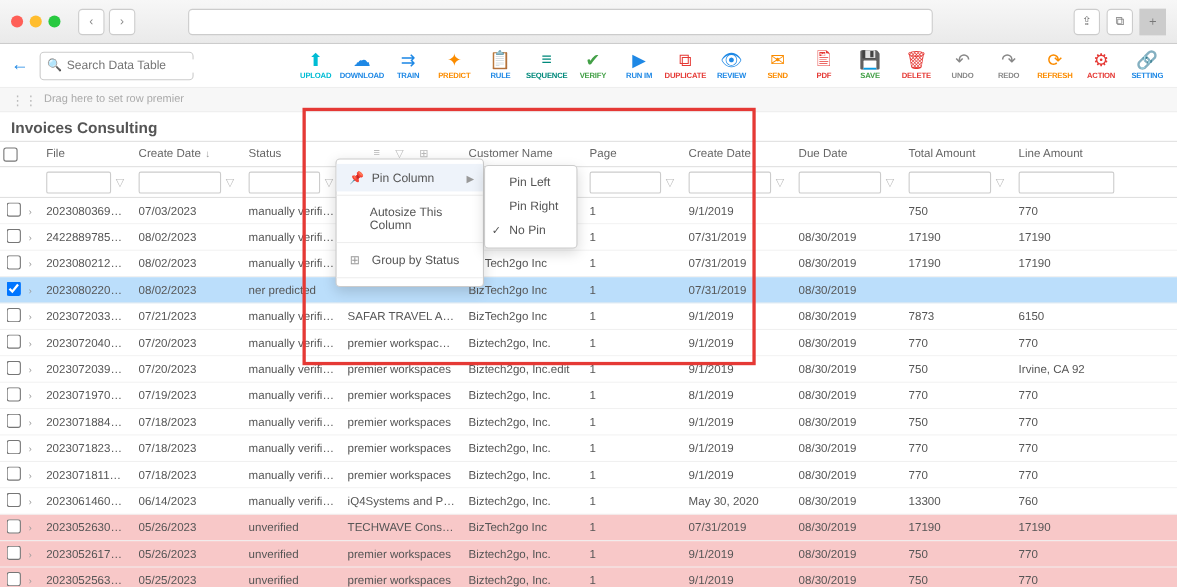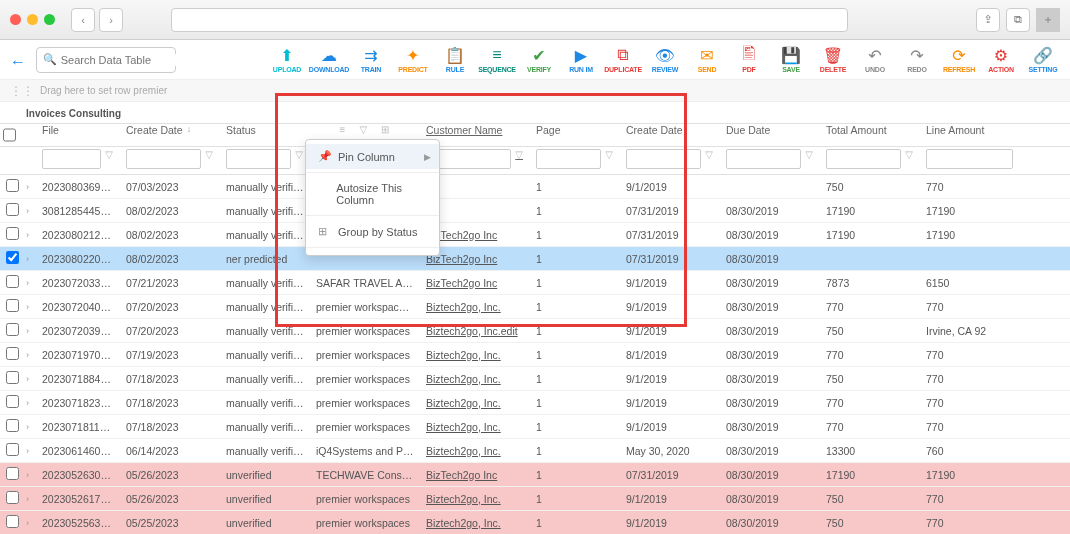--- a/index.html
+++ b/index.html
@@ -29,32 +29,32 @@
 .spacer { flex: 1; }
 .toolbar { display:flex; gap: 8px; align-items:flex-start; }
 .tool { display:flex; flex-direction:column; align-items:center; gap:2px; cursor:pointer; width: 34px;}
 .tool .ticon { width:18px; height:18px; display:flex; align-items:center; justify-content:center; font-size:16px;}
 .tool .tlabel { font-size: 7px; font-weight:600; letter-spacing: -0.2px; text-align:center; white-space:nowrap;}
 .c-cyan{color:#00bcd4}.c-blue{color:#1e88e5}.c-teal{color:#00897b}.c-orange{color:#fb8c00}.c-green{color:#43a047}.c-red{color:#e53935}.c-grey{color:#888}
 
 .row-group-area { height: 22px; background: #f7f7f7; border-bottom: 1px solid #eee; display:flex; align-items:center; padding: 0 10px; gap:6px; color:#aaa; font-size:10px;}
 .row-group-area .drag-ic { color:#bbb; font-size:12px;}
 
-.section-title { padding: 6px 26px 4px; font-size: 10px; font-weight:600; color:#555;}
+.section-title { padding: 6px 10px 4px; font-size: 14px; font-weight:600; color:#555;}
 
 .grid { position: relative; }
 .grid-header { display:flex; height: 24px; border-top: 1px solid #e0e0e0; border-bottom: 1px solid #e0e0e0; background:#fff; align-items:center;}
 .grid-filter { display:flex; height: 28px; border-bottom: 1px solid #e0e0e0; align-items:center; padding: 2px 0;}
-.hcell, .fcell { display:flex; padding: 0 6px; color:#666; font-size:10.5px; font-weight:500; position:relative; height: 100%; border-right: 1px solid transparent;}
+.hcell, .fcell { display:flex; align-items:center; padding: 0 6px; color:#666; font-size:10.5px; font-weight:500; position:relative; height: 100%; border-right: 1px solid transparent;}
 .hcell .sort { margin-left:4px; color:#999; font-size:9px;}
 .fcell .finput { border: 1px solid #ccc; border-radius: 2px; height: 20px; flex:1; min-width:0; padding:0 4px; font-size:10px; }
 .fcell .fic { color:#bbb; margin-left:4px; font-size:10px; cursor:pointer;}
 .col-check { width: 20px; flex: 0 0 20px; justify-content:center; padding:0;}
 .col-expand { width: 16px; flex: 0 0 16px; justify-content:center; padding:0; color:#999;}
-.cw-file { width: 84px;} .cw-cdate { width: 100px;} .cw-status { width: 90px;} .cw-vendor { width: 110px;} .cw-customer { width: 110px; text-decoration: underline;} .cw-page { width: 90px;} .cw-cdate2 { width: 100px;} .cw-due { width: 100px;} .cw-total { width: 100px;} .cw-line { width: 100px;}
+.cw-file { width: 84px;} .cw-cdate { width: 100px;} .cw-status { width: 90px;} .cw-vendor { width: 110px;} .cw-customer { width: 110px;} .cw-page { width: 90px;} .cw-cdate2 { width: 100px;} .cw-due { width: 100px;} .cw-total { width: 100px;} .cw-line { width: 100px;}
 
 .grid-body { }
 .row { display:flex; height: 24px; align-items:center; border-bottom: 1px solid #f0f0f0; background:#fff; font-size:10.5px; color:#555;}
 .row.sel { background: #bbdefb; }
 .row.unv { background: #f8c8c8; }
 .cell { padding: 0 6px; overflow:hidden; text-overflow:ellipsis; white-space:nowrap;}
 .cell.col-check input { cursor:pointer; }
 .cell.col-expand { cursor:pointer; font-size: 9px; color: #999;}
 
 
@@ -288,21 +288,21 @@
           <div class="cell cw-customer"></div>
           <div class="cell cw-page">1</div>
           <div class="cell cw-cdate2">9/1/2019</div>
           <div class="cell cw-due"></div>
           <div class="cell cw-total">750</div>
           <div class="cell cw-line">770</div>
         </div>
         <div class="row">
           <div class="cell col-check"><input type="checkbox" style=""></div>
           <div class="cell col-expand">›</div>
-          <div class="cell cw-file">30812854451...</div>
+          <div class="cell cw-file">24228897856...</div>
           <div class="cell cw-cdate">08/02/2023</div>
           <div class="cell cw-status">manually verified</div>
           <div class="cell cw-vendor"></div>
           <div class="cell cw-customer"></div>
           <div class="cell cw-page">1</div>
           <div class="cell cw-cdate2">07/31/2019</div>
           <div class="cell cw-due">08/30/2019</div>
           <div class="cell cw-total">17190</div>
           <div class="cell cw-line">17190</div>
         </div>
@@ -502,17 +502,22 @@
           <span>Autosize This Column</span>
         </div>
     <div class="ctx-sep"></div>
     <div class="ctx-item">
           <span class="cic">⊞</span>
           <span>Group by Status</span>
         </div>
     <div class="ctx-sep"></div>
   </div>
 
+  <div class="sub-menu" style="left:440px; top:22px;">
+    <div class="sub-item"><span>Pin Left</span></div>
+    <div class="sub-item"><span>Pin Right</span></div>
+    <div class="sub-item"><span class="check">✓</span><span>No Pin</span></div>
+  </div>
 
   <div class="red-rect" style="left:275px; top:-30px; width:412px; height:234px;"></div>
 
 </div>
 </div>
 
 </body></html>

